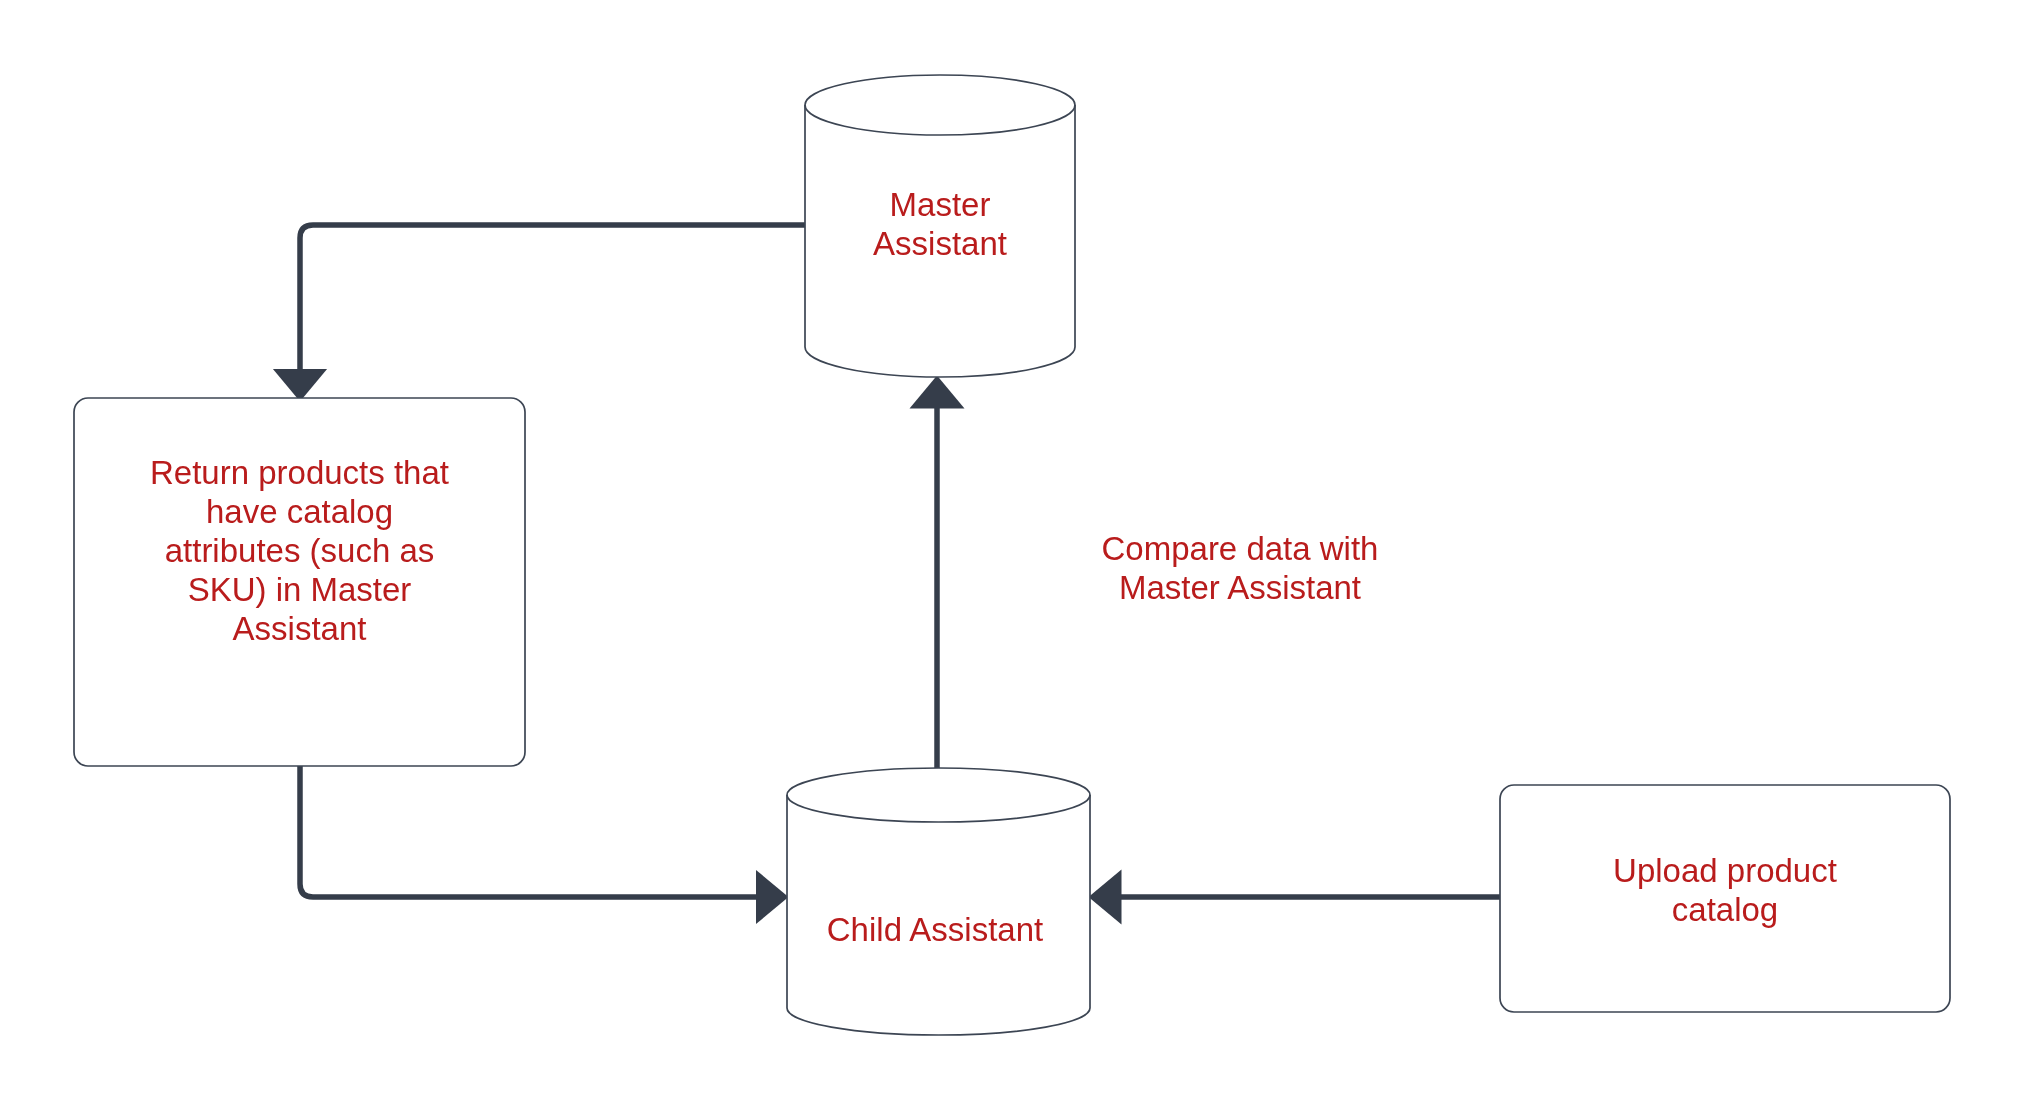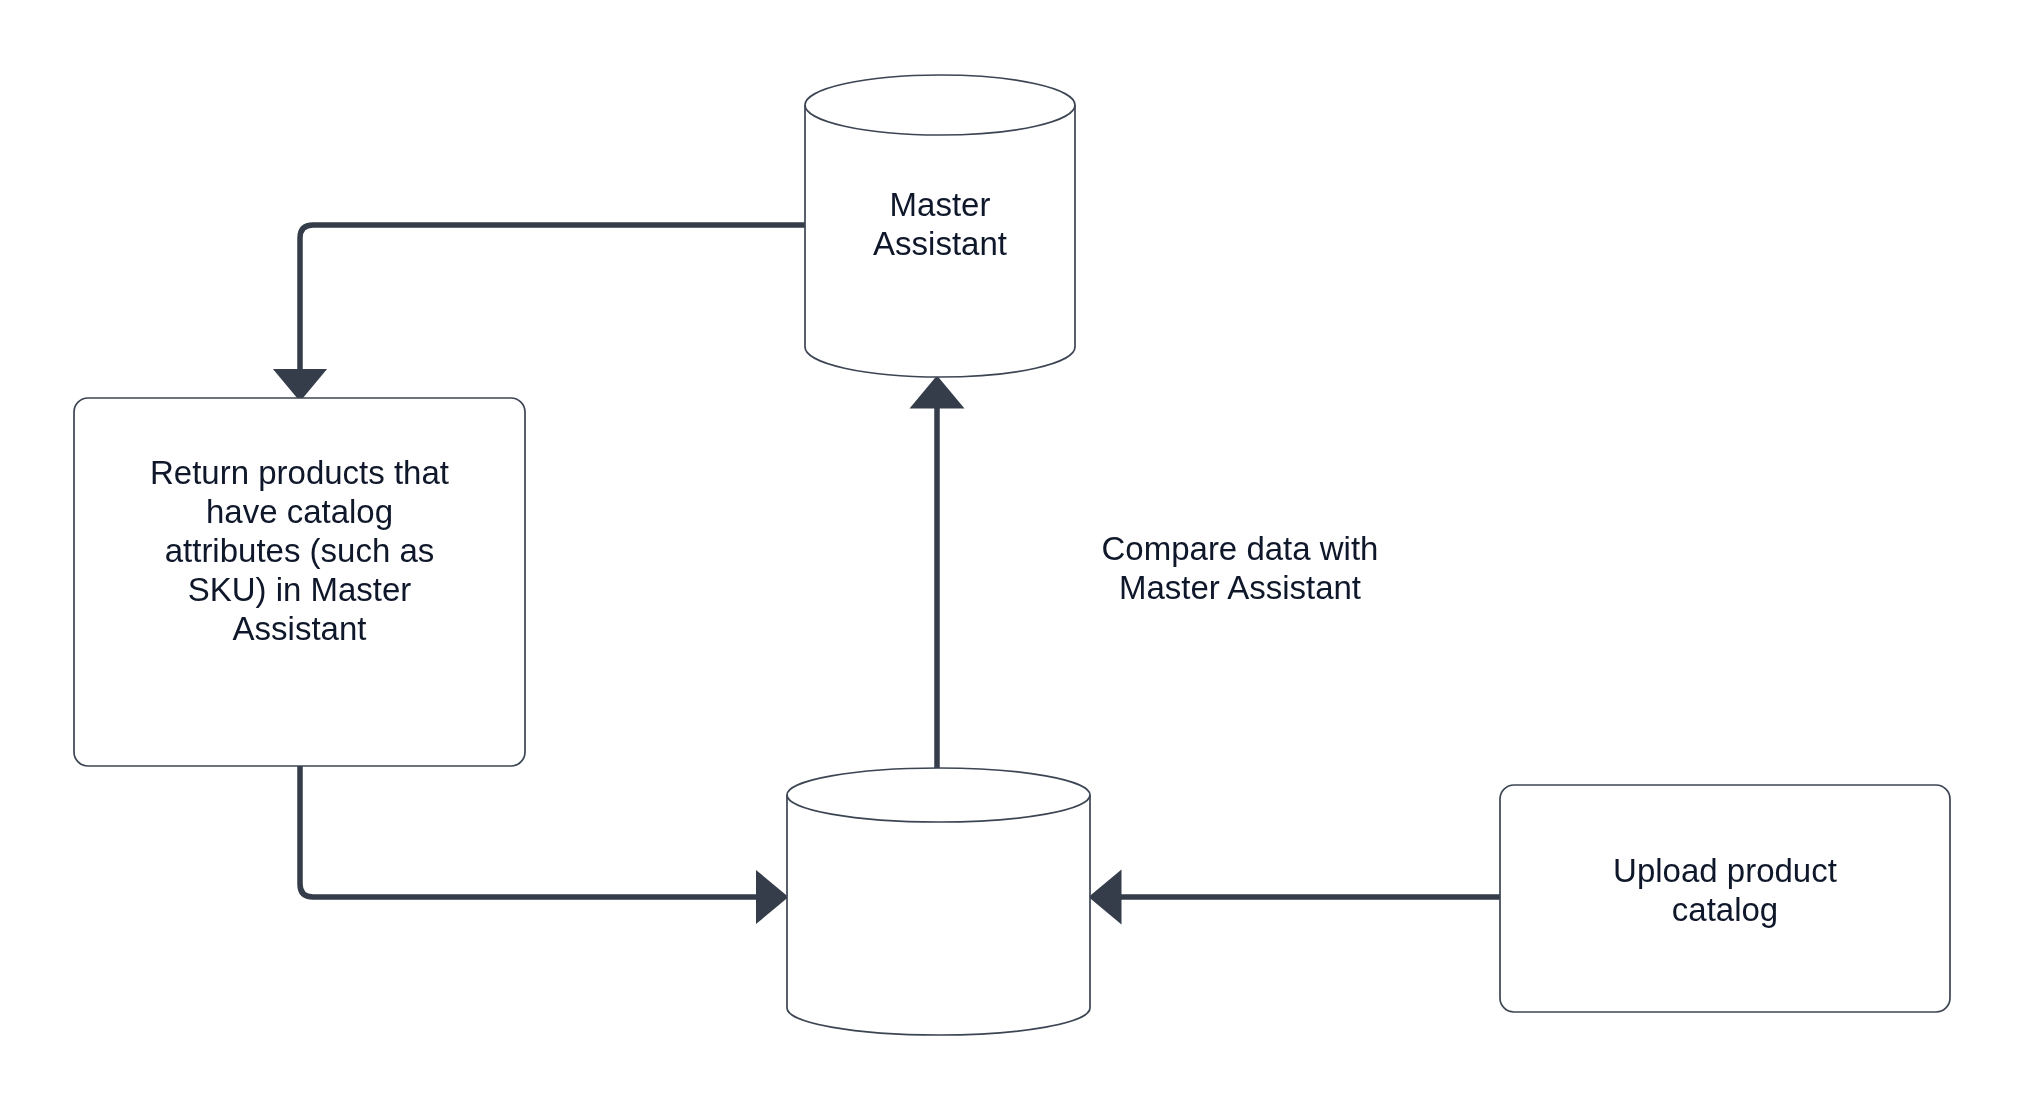--- a/index.html
+++ b/index.html
@@ -22,21 +22,21 @@
   }
   #diagram-svg {
     position: absolute;
     inset: 0;
     width: 2025px;
     height: 1106px;
   }
   .node-label {
     position: absolute;
     text-align: center;
-    color: #0f172a;
+    color: #b91c1c;
     font-family: "Liberation Sans", sans-serif;
     font-size: 33px;
     line-height: 1.18;
     white-space: pre-line;
     pointer-events: none;
     user-select: none;
   }
   #master-label {
     left: 805px;
     top: 186px;
@@ -132,20 +132,21 @@
 
   <div class="node-label" id="master-label">Master
 Assistant</div>
 
   <div class="node-label" id="process-label">Return products that
 have catalog
 attributes (such as
 SKU) in Master
 Assistant</div>
 
+  <div class="node-label" id="child-label">Child Assistant</div>
 
   <div class="node-label" id="upload-label">Upload product
 catalog</div>
 
   <div class="node-label" id="edge-label-compare">Compare data with
 Master Assistant</div>
 
 </div>
 
 </body></html>

